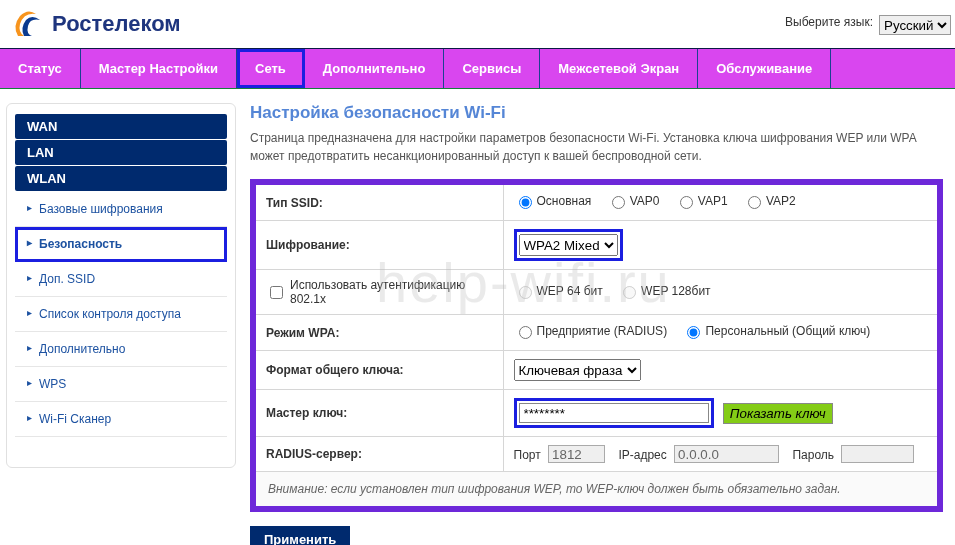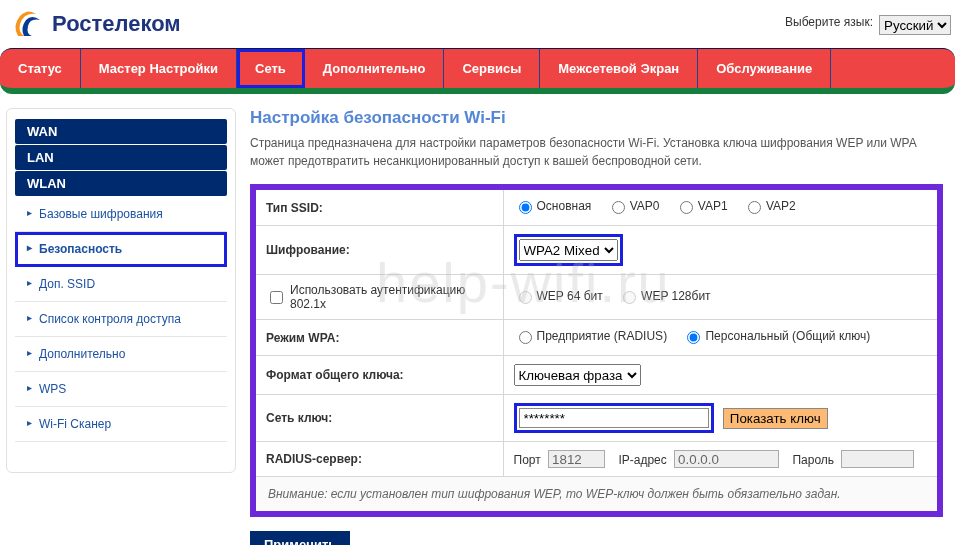--- a/index.html
+++ b/index.html
@@ -3,41 +3,41 @@
 <meta charset="utf-8">
 <style>
   * { box-sizing: border-box; }
   body { margin: 0; font-family: Arial, sans-serif; font-size: 12px; background: #fff; color: #333; }
   .wrap { width: 955px; }
   .top { display: flex; justify-content: space-between; align-items: center; padding: 6px 4px 6px 10px; }
   .logo-block { display: flex; align-items: center; gap: 6px; }
   .logo-text { font-size: 22px; font-weight: bold; color: #1e357e; }
   .lang { display: flex; align-items: flex-start; gap: 6px; font-size: 12px; padding-top: 2px; }
   .lang select { border: 1px solid #999; height: 20px; }
-  .navbar { background: #ef4444; display: flex; border-top: 1px solid #0a1b45; border-bottom: 6px solid #15803d; border-radius: 12px; }
+  .navbar { background: #d946ef; display: flex; border-top: 1px solid #0a1b45; border-bottom: 1px solid #15803d; }
   .nav-item { color: #fff; font-weight: bold; padding: 12px 18px; cursor: pointer; font-size: 13px; border-right: 1px solid #1c4290; white-space: nowrap; }
   .nav-item.active { outline: 3px solid #1b1fe0; outline-offset: -3px; }
   .content { display: flex; padding: 14px 0 0 6px; gap: 14px; align-items: flex-start; }
   .sidebar { width: 230px; border: 1px solid #e0e0e0; border-radius: 6px; padding: 10px 0 30px 0; background: #fff; }
   .sb-cat { background: #002a6e; color: #fff; font-weight: bold; padding: 5px 12px; margin: 0 8px 1px 8px; font-size: 13px; border-radius: 2px; cursor: pointer; }
   .sb-item { padding: 10px 0 10px 24px; color: #1d52a1; font-size: 12px; border-bottom: 1px solid #e6e6e6; margin: 0 8px; cursor: pointer; position: relative; }
   .sb-item::before { content: '▸'; position: absolute; left: 12px; font-size: 10px; color: #1d52a1; }
   .sb-item.active { outline: 3px solid #1b1fe0; outline-offset: -3px; font-weight: bold; }
   .main { flex: 1; padding-right: 12px; }
   .page-title { color: #5586d6; font-size: 17px; font-weight: bold; margin: 0 0 6px 0; }
   .page-desc { color: #555; line-height: 1.5; font-size: 12px; margin-bottom: 14px; }
   .form-tbl { width: 100%; border-collapse: collapse; border: 6px solid #6d28d9; }
   .form-tbl td { border: 1px solid #d6d6d6; padding: 8px 10px; font-size: 12px; vertical-align: middle; }
   .form-tbl td.lbl { width: 250px; font-weight: bold; color: #333; }
   .radio-line label { margin-right: 12px; display: inline-flex; align-items: center; gap: 2px; cursor: pointer; }
   .sel-hl { border: 3px solid #1b1fe0; padding: 2px; display: inline-block; }
   select.enc { height: 22px; }
   .key-box { border: 3px solid #1b1fe0; padding: 2px; display: inline-block; margin-right: 6px; }
   .key-box input { width: 190px; height: 20px; border: 1px solid #888; padding: 2px 4px; }
-  .btn-show { padding: 2px 6px; border: 1px solid #888; background: #fdba74; cursor: pointer; }
+  .btn-show { padding: 2px 6px; border: 1px solid #888; background: #84cc16; cursor: pointer; font-style: italic; }
   .radius-line input { border: 1px solid #aaa; height: 18px; padding: 1px 3px; background: #efefef; color: #666; }
   .radius-line .rlbl { margin-right: 4px; }
   .note { font-style: italic; color: #666; padding: 10px 12px !important; background: #fafafa; }
   .apply-btn { background: #002a6e; color: #fff; font-weight: bold; border: none; padding: 6px 14px; margin-top: 14px; cursor: pointer; font-size: 13px; }
   .wm { position: absolute; top: 250px; left: 376px; font-size: 56px; color: #bbb; opacity: 0.3; pointer-events: none; letter-spacing: 2px; font-family: sans-serif; }
 </style>
 </head>
 <body>
 <div class="wrap">
 
@@ -151,21 +151,21 @@
       </tr>
       <tr>
         <td class="lbl">Формат общего ключа:</td>
         <td>
           <select style="height:22px;">
             <option>Ключевая фраза</option>
           </select>
         </td>
       </tr>
       <tr>
-        <td class="lbl">Сеть ключ:</td>
+        <td class="lbl">Мастер ключ:</td>
         <td>
           <span class="key-box">
             <input type="text" value="********" style="">
           </span>
           <button class="btn-show">Показать ключ</button>
         </td>
       </tr>
       <tr>
         <td class="lbl">RADIUS-сервер:</td>
         <td class="radius-line">

